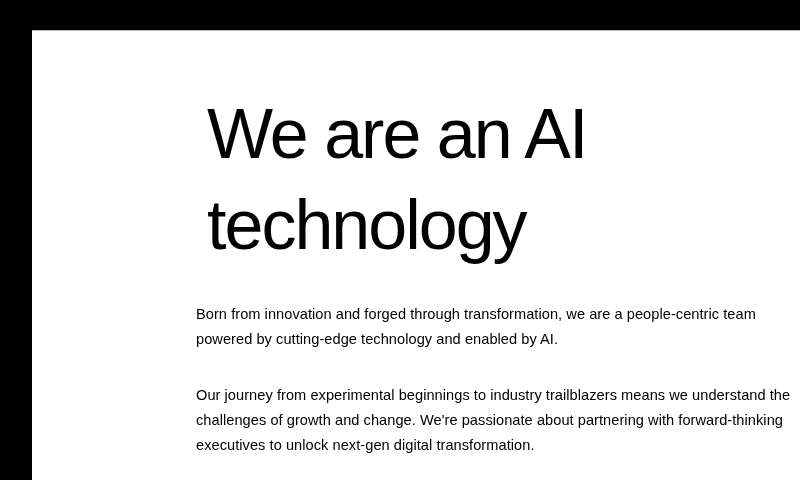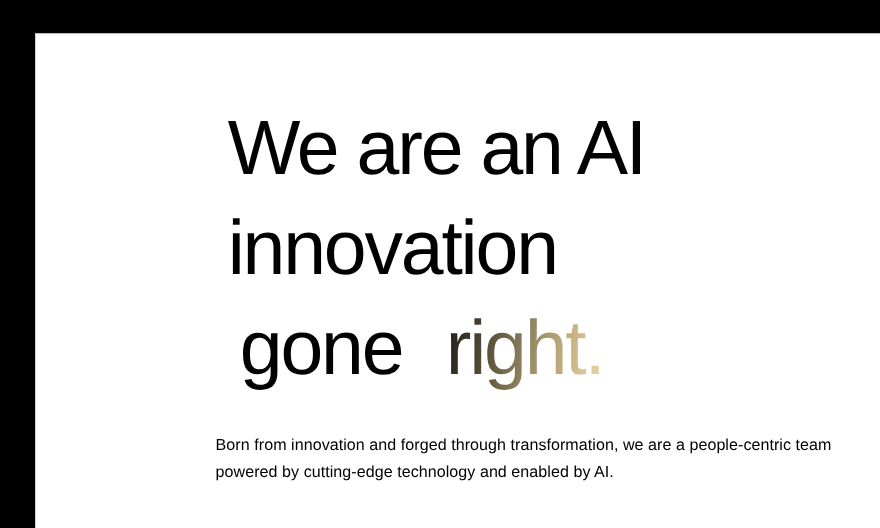--- a/index.html
+++ b/index.html
@@ -98,22 +98,22 @@
 <body>
 
 <div id="frame">
 
   <div id="page">
 
     <div id="content">
 
       <h1 class="hero">
         <span class="line">We are an AI</span>
-        <span class="line">innovation</span>
-        <span class="line"><span>gone </span><span class="grad">right.</span></span>
+        <span class="line">technology</span>
       </h1>
 
       <p id="para-1" class="body-copy">Born from innovation and forged through transformation, we are a people-centric team powered by cutting-edge technology and enabled by AI.</p>
 
+      <p id="para-2" class="body-copy">Our journey from experimental beginnings to industry trailblazers means we understand the challenges of growth and change. We're passionate about partnering with forward-thinking executives to unlock next-gen digital transformation.</p>
 
     </div>
   </div>
 </div>
 
 </body></html>

